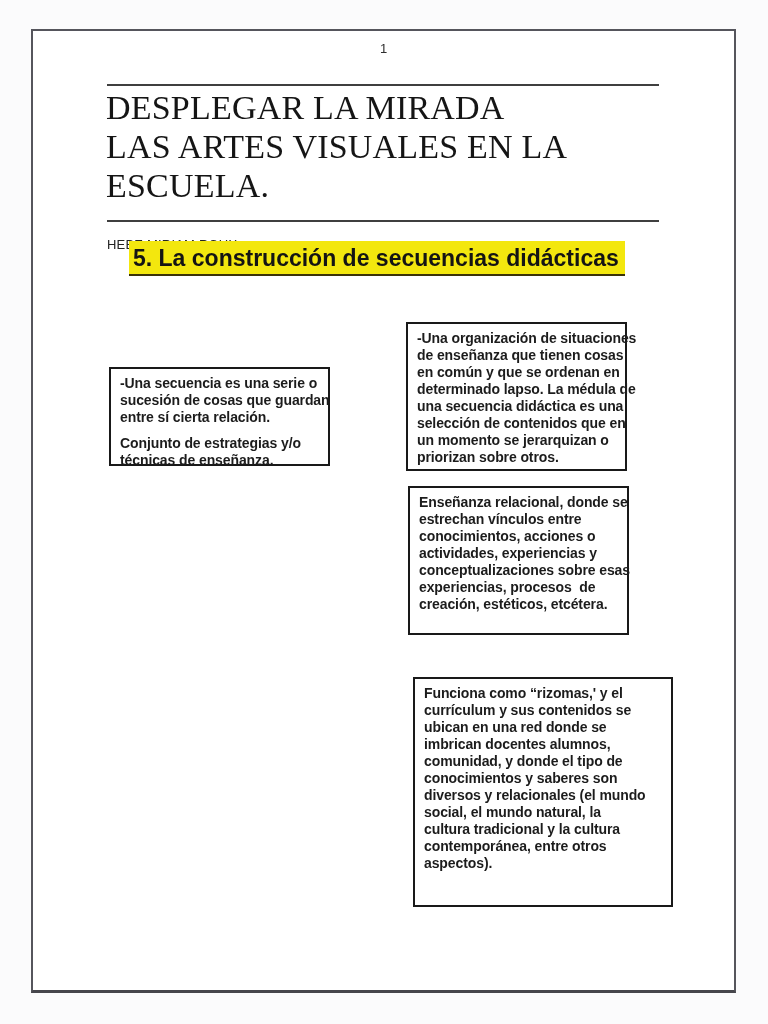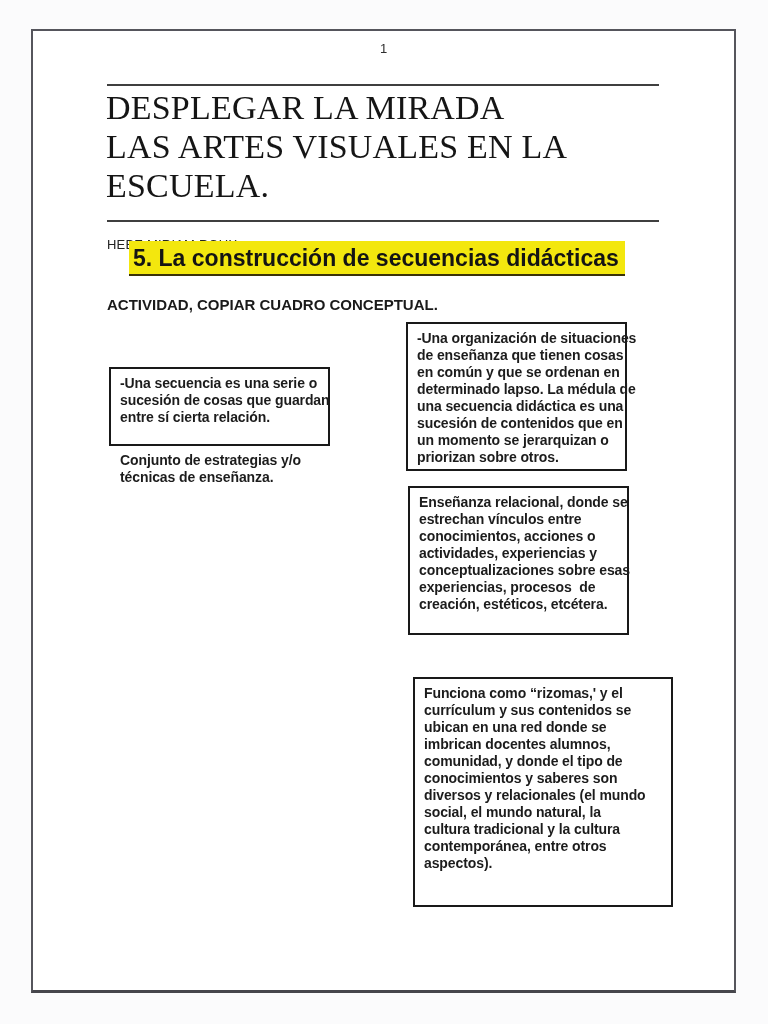--- a/index.html
+++ b/index.html
@@ -83,22 +83,22 @@
     border: 2px solid #191919;
     background: #ffffff;
     padding: 6px 9px;
     font-size: 14px;
     font-weight: 700;
     line-height: 17px;
     letter-spacing: -0.1px;
     color: #1c1c1c;
   }
   .box p { white-space: pre; }
-  .box p + p { margin-top: 26px; }
-  .box-left { left: 76px;  top: 336px; width: 221px; height: 79px; }
+  .box p + p { margin-top: 9px; }
+  .box-left { left: 76px;  top: 336px; width: 221px; height: 99px; }
   .box-r1   { left: 373px; top: 291px; width: 221px; height: 149px; }
   .box-r2   { left: 375px; top: 455px; width: 221px; height: 149px; }
   .box-r3   { left: 380px; top: 646px; width: 260px; height: 230px; }
 </style>
 </head>
 <body>
 
 <div class="canvas">
   <div class="page">
 
@@ -109,37 +109,36 @@
     <h1 class="doc-title">DESPLEGAR LA MIRADA
 LAS ARTES VISUALES EN LA
 ESCUELA.</h1>
 
     <div class="author">HEBE MIRIAM ROUX.</div>
 
     <div class="rule rule-mid"></div>
 
     <h2 class="section-heading"><span class="highlight">5. La construcción de secuencias didácticas</span></h2>
 
-    <div class="activity">ACTIVIDAD, COPIAR CUADRO CONCEPTUAL.</div>
 
     <div class="box box-left">
       <p>-Una secuencia es una serie o
 sucesión de cosas que guardan
 entre sí cierta relación.</p>
       <p>Conjunto de estrategias y/o
 técnicas de enseñanza.</p>
     </div>
 
     <div class="box box-r1">
       <p>-Una organización de situaciones
 de enseñanza que tienen cosas
 en común y que se ordenan en
 determinado lapso. La médula de
 una secuencia didáctica es una
-sucesión de contenidos que en
+selección de contenidos que en
 un momento se jerarquizan o
 priorizan sobre otros.</p>
     </div>
 
     <div class="box box-r2">
       <p>Enseñanza relacional, donde se
 estrechan vínculos entre
 conocimientos, acciones o
 actividades, experiencias y
 conceptualizaciones sobre esas

